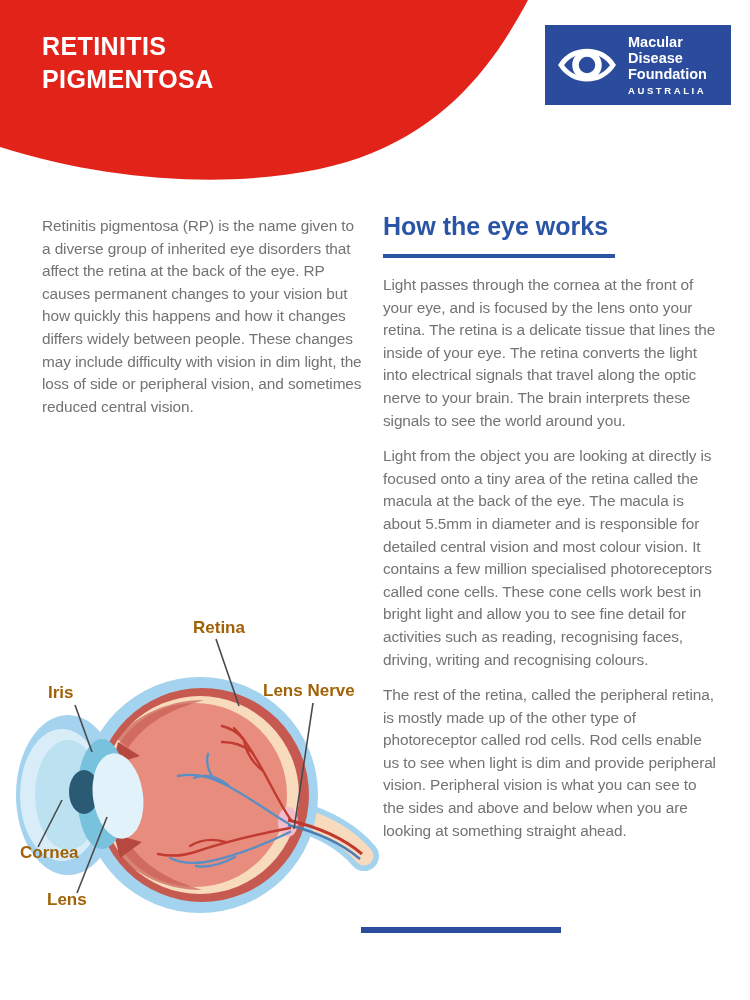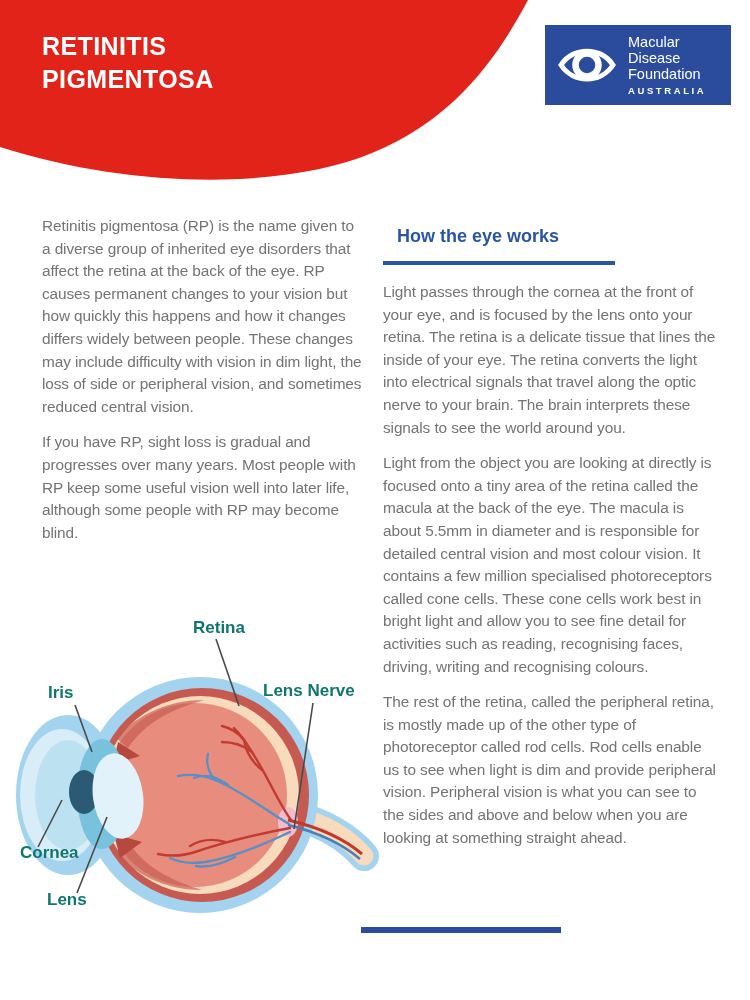--- a/index.html
+++ b/index.html
@@ -18,39 +18,39 @@
     position: absolute; left: 42px; top: 30px; width: 230px;
     color: #ffffff; font-size: 25px; font-weight: bold;
     line-height: 1.3; letter-spacing: 0.4px;
   }
   .logo {
     position: absolute; left: 545px; top: 25px; width: 186px; height: 80px;
     background: #2b4b9c; display: flex; align-items: center; box-sizing: border-box;
   }
   .logo-icon { margin-left: 13px; flex: 0 0 auto; }
   .logo-text { margin-left: 12px; color: #ffffff; }
-  .logo-name { font-weight: normal; font-size: 14.5px; line-height: 1.12; }
+  .logo-name { font-weight: bold; font-size: 14.5px; line-height: 1.12; }
   .logo-country { font-size: 9.5px; letter-spacing: 2.6px; margin-top: 3px; font-weight: bold; }
 
   
   .col-left  { position: absolute; left: 42px;  top: 215px; width: 321px; }
   .col-right { position: absolute; left: 383px; top: 212px; width: 333px; }
   p.body {
     color: #737373; font-size: 15.4px; line-height: 22.6px;
     margin: 0 0 13px 0; letter-spacing: -0.1px;
   }
   .section-heading {
-    color: #2a55a5; font-size: 18px; font-weight: bold; margin: 14px;
+    color: #2a55a5; font-size: 25px; font-weight: bold; margin: 0;
   }
   .heading-rule { width: 232px; height: 4px; background: #2a55a5; margin: 13px 0 16px 0; }
 
   
   .diagram { position: absolute; left: 0; top: 612px; width: 380px; height: 340px; }
   .diagram svg { position: absolute; left: 0; top: 0; }
-  .dlabel { position: absolute; font-weight: bold; font-size: 17px; color: #0f766e; white-space: nowrap; }
+  .dlabel { position: absolute; font-weight: bold; font-size: 17px; color: #a16207; white-space: nowrap; }
   .dlabel-retina      { left: 193px; top: 6px; }
   .dlabel-iris        { left: 48px;  top: 71px; }
   .dlabel-optic-nerve { left: 263px; top: 69px; }
   .dlabel-cornea      { left: 20px;  top: 231px; }
   .dlabel-lens        { left: 47px;  top: 278px; }
 
   
   .footer-bar { position: absolute; left: 361px; bottom: 0; width: 200px; height: 6px; background: #2b4b9c; }
 </style>
 </head>
@@ -72,21 +72,20 @@
     <div class="logo-text">
       <div class="logo-name">Macular</div>
       <div class="logo-name">Disease</div>
       <div class="logo-name">Foundation</div>
       <div class="logo-country">AUSTRALIA</div>
     </div>
   </div>
 
   <div class="col-left">
     <p class="body">Retinitis pigmentosa (RP) is the name given to a diverse group of inherited eye disorders that affect the retina at the back of the eye. RP causes permanent changes to your vision but how quickly this happens and how it changes differs widely between people. These changes may include difficulty with vision in dim light, the loss of side or peripheral vision, and sometimes reduced central vision.</p>
-    <p class="body">If you have RP, sight loss is gradual and progresses over many years. Most people with RP keep some useful vision well into later life, although some people with RP may become blind.</p>
   </div>
 
   <div class="col-right">
     <h2 class="section-heading">How the eye works</h2>
     <div class="heading-rule"></div>
     <p class="body">Light passes through the cornea at the front of your eye, and is focused by the lens onto your retina. The retina is a delicate tissue that lines the inside of your eye. The retina converts the light into electrical signals that travel along the optic nerve to your brain. The brain interprets these signals to see the world around you.</p>
     <p class="body">Light from the object you are looking at directly is focused onto a tiny area of the retina called the macula at the back of the eye. The macula is about 5.5mm in diameter and is responsible for detailed central vision and most colour vision. It contains a few million specialised photoreceptors called cone cells. These cone cells work best in bright light and allow you to see fine detail for activities such as reading, recognising faces, driving, writing and recognising colours.</p>
     <p class="body">The rest of the retina, called the peripheral retina, is mostly made up of the other type of photoreceptor called rod cells. Rod cells enable us to see when light is dim and provide peripheral vision. Peripheral vision is what you can see to the sides and above and below when you are looking at something straight ahead.</p>
   </div>
 

